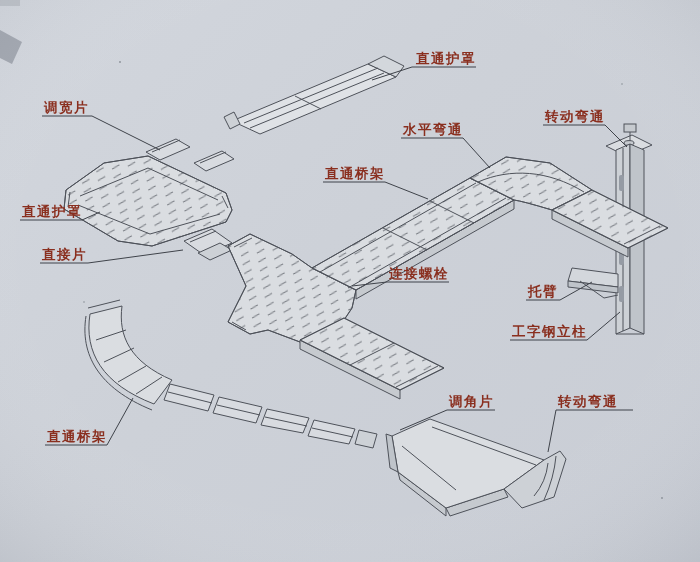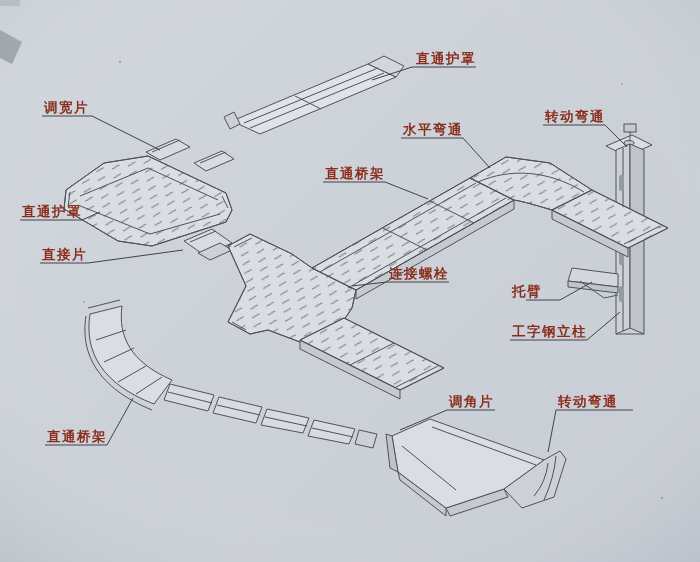--- a/index.html
+++ b/index.html
@@ -185,19 +185,19 @@
   </svg>
 
   <div class="label" style="left:416px;top:50px">直通护罩</div>
   <div class="label" style="left:44px;top:99px">调宽片</div>
   <div class="label" style="left:403px;top:121px">水平弯通</div>
   <div class="label" style="left:545px;top:108px">转动弯通</div>
   <div class="label" style="left:325px;top:165px">直通桥架</div>
   <div class="label" style="left:22px;top:203px">直通护罩</div>
   <div class="label" style="left:42px;top:246px">直接片</div>
   <div class="label" style="left:389px;top:265px">连接螺栓</div>
-  <div class="label" style="left:512px;top:283px">托臂</div>
+  <div class="label" style="left:528px;top:283px">托臂</div>
   <div class="label" style="left:512px;top:323px">工字钢立柱</div>
   <div class="label" style="left:449px;top:393px">调角片</div>
   <div class="label" style="left:558px;top:393px">转动弯通</div>
   <div class="label" style="left:47px;top:428px">直通桥架</div>
 
 </div>
 
 </body></html>

